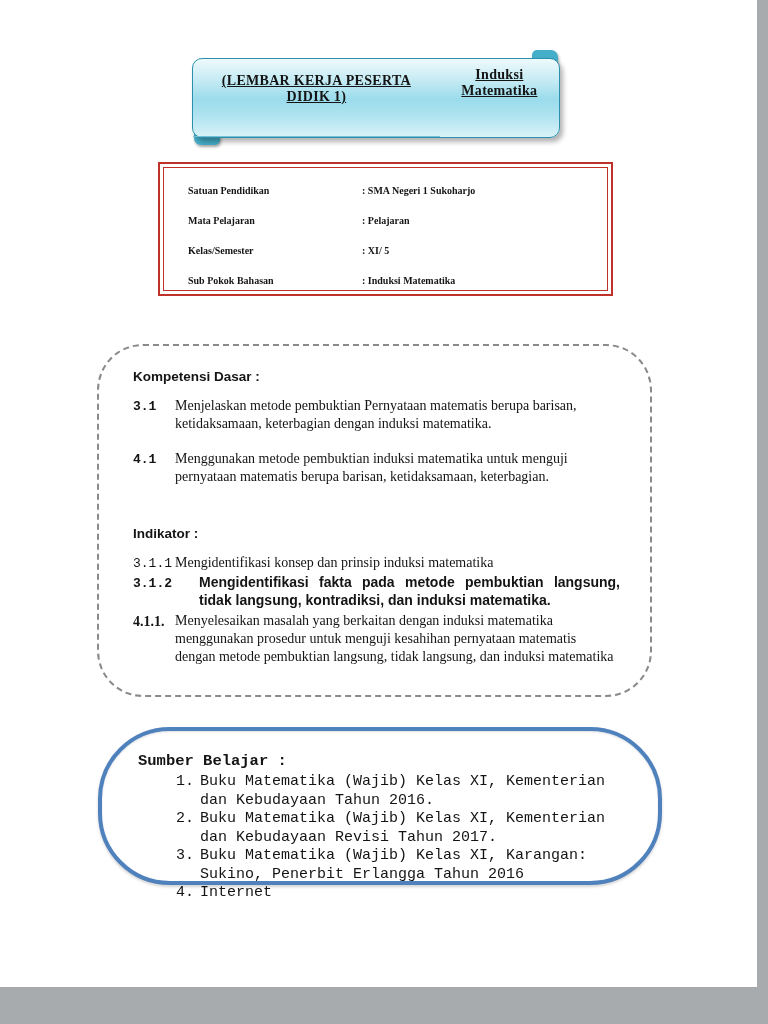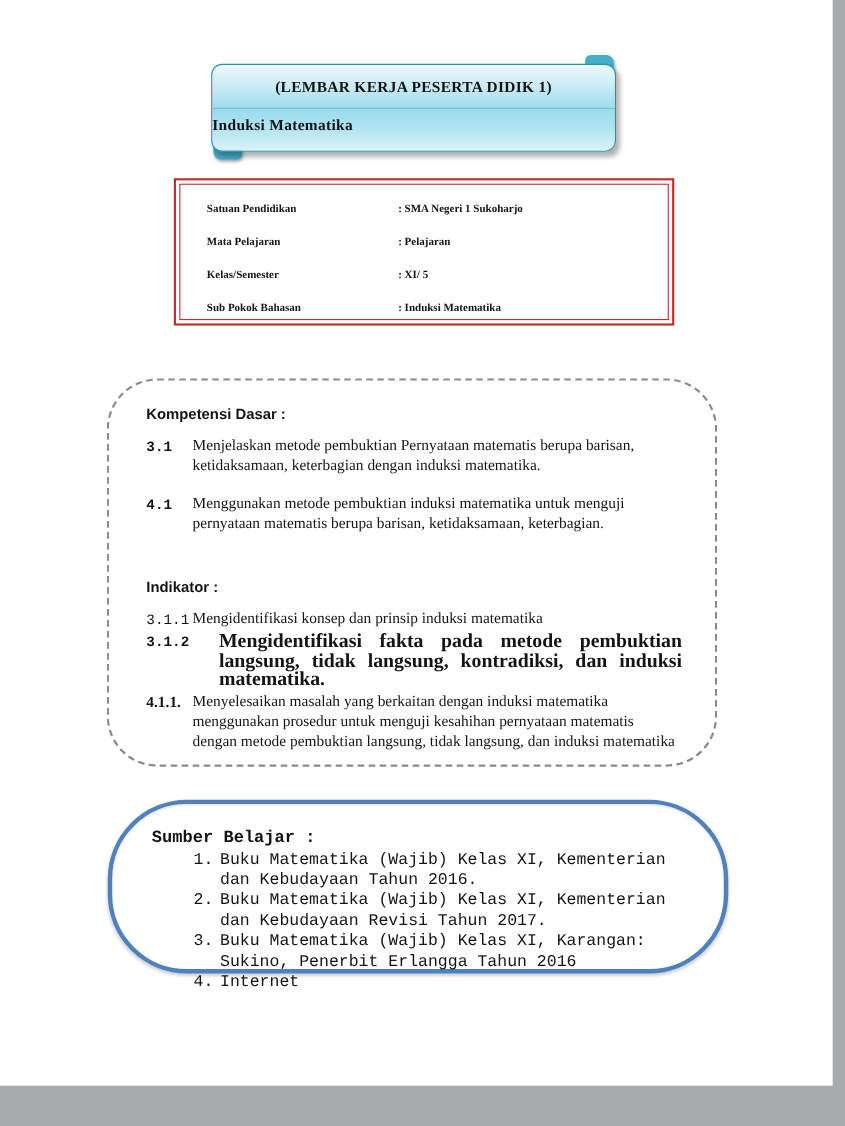--- a/index.html
+++ b/index.html
@@ -20,28 +20,28 @@
     position:absolute; background:#45aec9; z-index:0;
     box-shadow:1px 2px 3px rgba(0,0,0,.35);
   }
   .banner-tab-tr { right:2px; top:-8px; width:26px; height:16px; border-radius:5px 7px 0 0; }
   .banner-tab-bl { left:2px; bottom:-7px; width:26px; height:14px; border-radius:0 0 5px 7px; }
   .banner-body {
     position:absolute; inset:0; z-index:1;
     background:linear-gradient(180deg,#eefafc 0%, #c4eaf3 28%, #9bdcec 52%, #aee3f0 72%, #d9f2f8 100%);
     border:1.5px solid #2a90ad; border-radius:10px;
     box-shadow:3px 4px 5px rgba(0,0,0,.30);
-    display:flex; flex-direction:column;
+    display:flex; flex-direction:row;text-decoration:underline;
   }
   .banner-title {
     text-align:center; font-weight:bold; font-size:14px; letter-spacing:.3px;
     padding:14px 6px 9px 6px; border-bottom:1px solid #76c0d3;
   }
   .banner-subtitle {
-    font-weight:bold; font-size:14px; letter-spacing:.3px;
+    text-align:center; font-weight:bold; font-size:14px; letter-spacing:.3px;
     padding-top:8px;
   }
 
   
   .info-box {
     position:absolute; left:158px; top:162px; width:455px; height:134px;
     border:2px solid #bf312b; padding:3px; background:#fff;
   }
   .info-inner { width:100%; height:100%; border:1px solid #bf312b; padding:13px 10px 0 24px; }
   .info-row {
@@ -63,21 +63,21 @@
   .ind-heading { margin-top:40px; margin-bottom:13px; }
   .kd-item, .ind-item {
     display:grid; grid-template-columns:42px 1fr;
     font-size:14px; line-height:18px; margin-bottom:17px;
   }
   .ind-item { margin-bottom:1px; }
   .item-num { font-family:Liberation Mono, monospace; font-weight:bold; font-size:13px; padding-top:1px; }
   .item-num.plain { font-weight:normal; }
   .item-num.serif-num { font-family:"Liberation Serif", serif; font-size:14px; }
   .ind-item-bold .item-text {
-    font-family:Liberation Serif, serif; font-weight:bold; font-size:18px;
+    font-family:Liberation Sans, sans-serif; font-weight:bold; font-size:14px;
     text-align:justify; line-height:17.5px;
   }
   .ind-item-bold { margin-bottom:3px;gap:24px; }
 
   
   .sumber-box {
     position:absolute; left:98px; top:727px; width:564px; height:158px;
     border:4px solid #4f81bd; border-radius:72px;
     box-shadow:0 2px 3px rgba(0,0,0,.18), inset 0 1px 2px rgba(0,0,0,.12);
     padding:21px 44px 0 36px; background:#fff;font-family:Liberation Mono, monospace;

